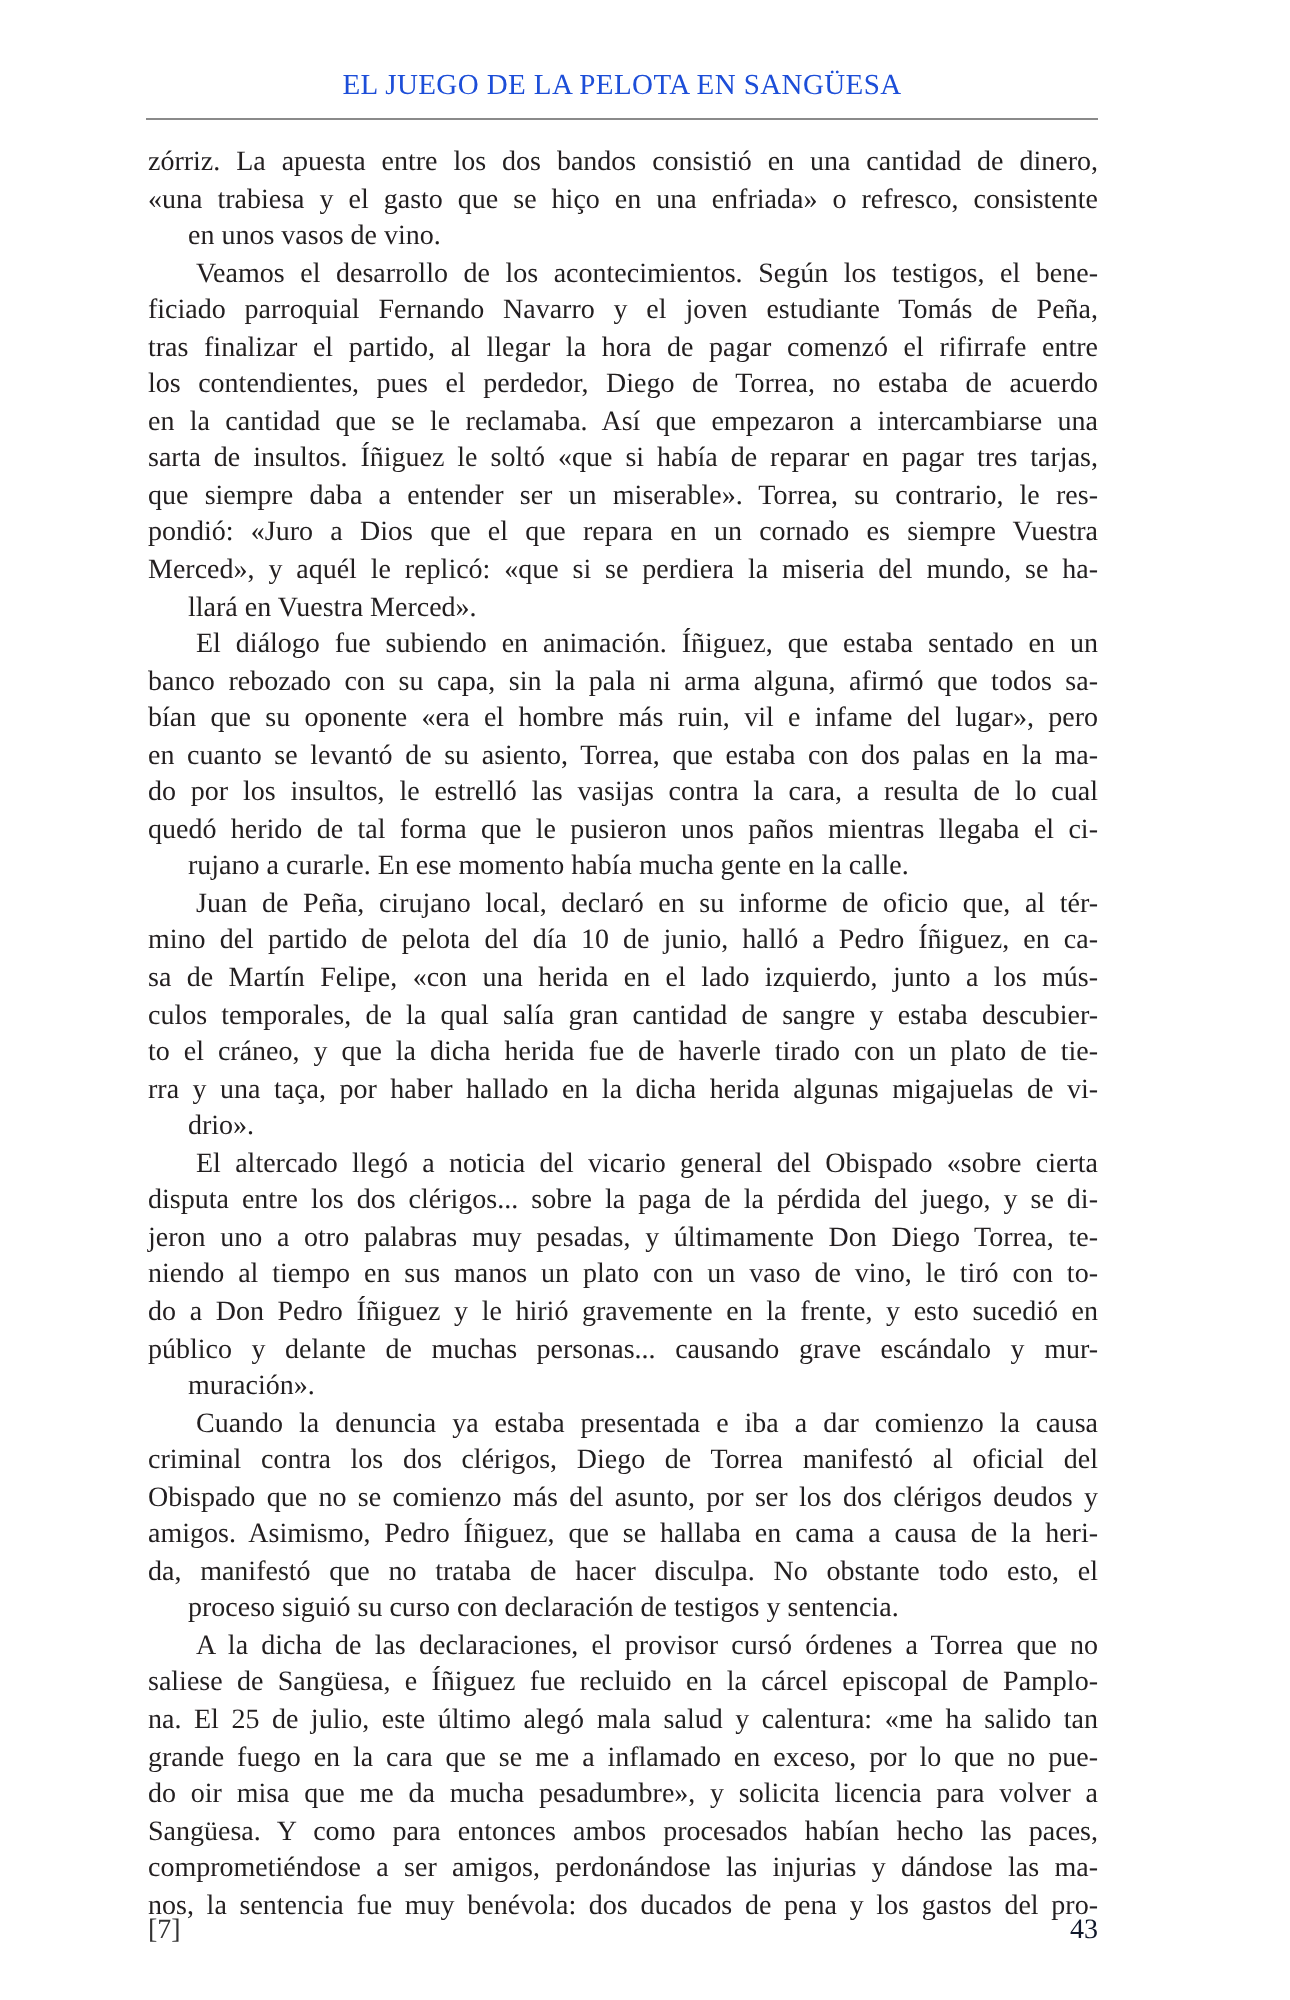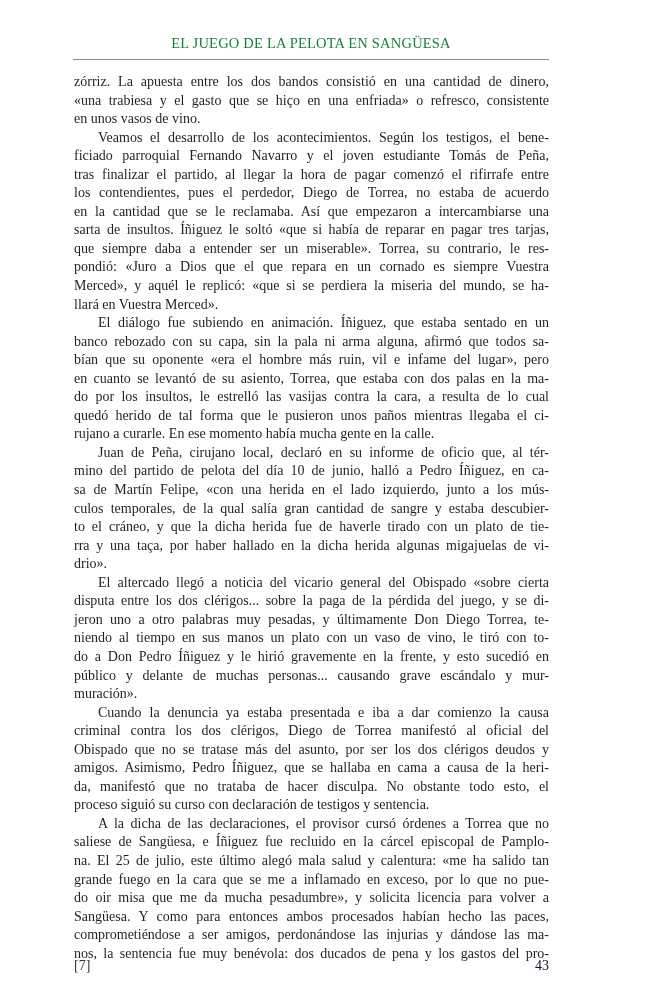--- a/index.html
+++ b/index.html
@@ -1,25 +1,25 @@
 <!DOCTYPE html>
 <html><head>
 <meta charset="utf-8">
 <style>
   html, body { margin: 0; padding: 0; background: #ffffff; }
   body { width: 645px; height: 1000px; position: relative; overflow: hidden;
          font-family: "Liberation Serif", "DejaVu Serif", serif; color: #231f20; }
   .running-head { position: absolute; left: 73px; width: 476px; top: 35px;
-                  text-align: center; font-size: 14.5px; letter-spacing: 0.2px; color: #15803d; }
+                  text-align: center; font-size: 14.5px; letter-spacing: 0.2px; color: #1d4ed8; }
   .rule { position: absolute; left: 73px; width: 476px; top: 59px; height: 0;
           border-top: 1.2px solid #8a8a8a; }
   .body-text { position: absolute; left: 74px; width: 475px; top: 73px; }
   .line { display: block; height: 18.55px; line-height: 18.55px; font-size: 14px;
           white-space: nowrap; text-align: justify; text-align-last: justify; }
-  .line.last { text-align-last: left; }
+  .line.last { text-align-last: left; margin-left: 20px; }
   .line.indent { padding-left: 24px; }
   .footer-left { position: absolute; left: 74px; top: 958px; font-size: 14px; color: #333; }
   .footer-right { position: absolute; right: 96px; top: 958px; font-size: 14px; color: #0f172a; }
 </style>
 </head>
 <body>
 
 <div class="running-head">EL JUEGO DE LA PELOTA EN SANGÜESA</div>
 <div class="rule"></div>
 
@@ -64,21 +64,21 @@
       <span class="line">disputa entre los dos clérigos... sobre la paga de la pérdida del juego, y se di-</span>
       <span class="line">jeron uno a otro palabras muy pesadas, y últimamente Don Diego Torrea, te-</span>
       <span class="line">niendo al tiempo en sus manos un plato con un vaso de vino, le tiró con to-</span>
       <span class="line">do a Don Pedro Íñiguez y le hirió gravemente en la frente, y esto sucedió en</span>
       <span class="line">público y delante de muchas personas... causando grave escándalo y mur-</span>
       <span class="line last">muración».</span>
     </div>
     <div>
       <span class="line indent">Cuando la denuncia ya estaba presentada e iba a dar comienzo la causa</span>
       <span class="line">criminal contra los dos clérigos, Diego de Torrea manifestó al oficial del</span>
-      <span class="line">Obispado que no se tratase más del asunto, por ser los dos clérigos deudos y</span>
+      <span class="line">Obispado que no se comienzo más del asunto, por ser los dos clérigos deudos y</span>
       <span class="line">amigos. Asimismo, Pedro Íñiguez, que se hallaba en cama a causa de la heri-</span>
       <span class="line">da, manifestó que no trataba de hacer disculpa. No obstante todo esto, el</span>
       <span class="line last">proceso siguió su curso con declaración de testigos y sentencia.</span>
     </div>
     <div>
       <span class="line indent">A la dicha de las declaraciones, el provisor cursó órdenes a Torrea que no</span>
       <span class="line">saliese de Sangüesa, e Íñiguez fue recluido en la cárcel episcopal de Pamplo-</span>
       <span class="line">na. El 25 de julio, este último alegó mala salud y calentura: «me ha salido tan</span>
       <span class="line">grande fuego en la cara que se me a inflamado en exceso, por lo que no pue-</span>
       <span class="line">do oir misa que me da mucha pesadumbre», y solicita licencia para volver a</span>

